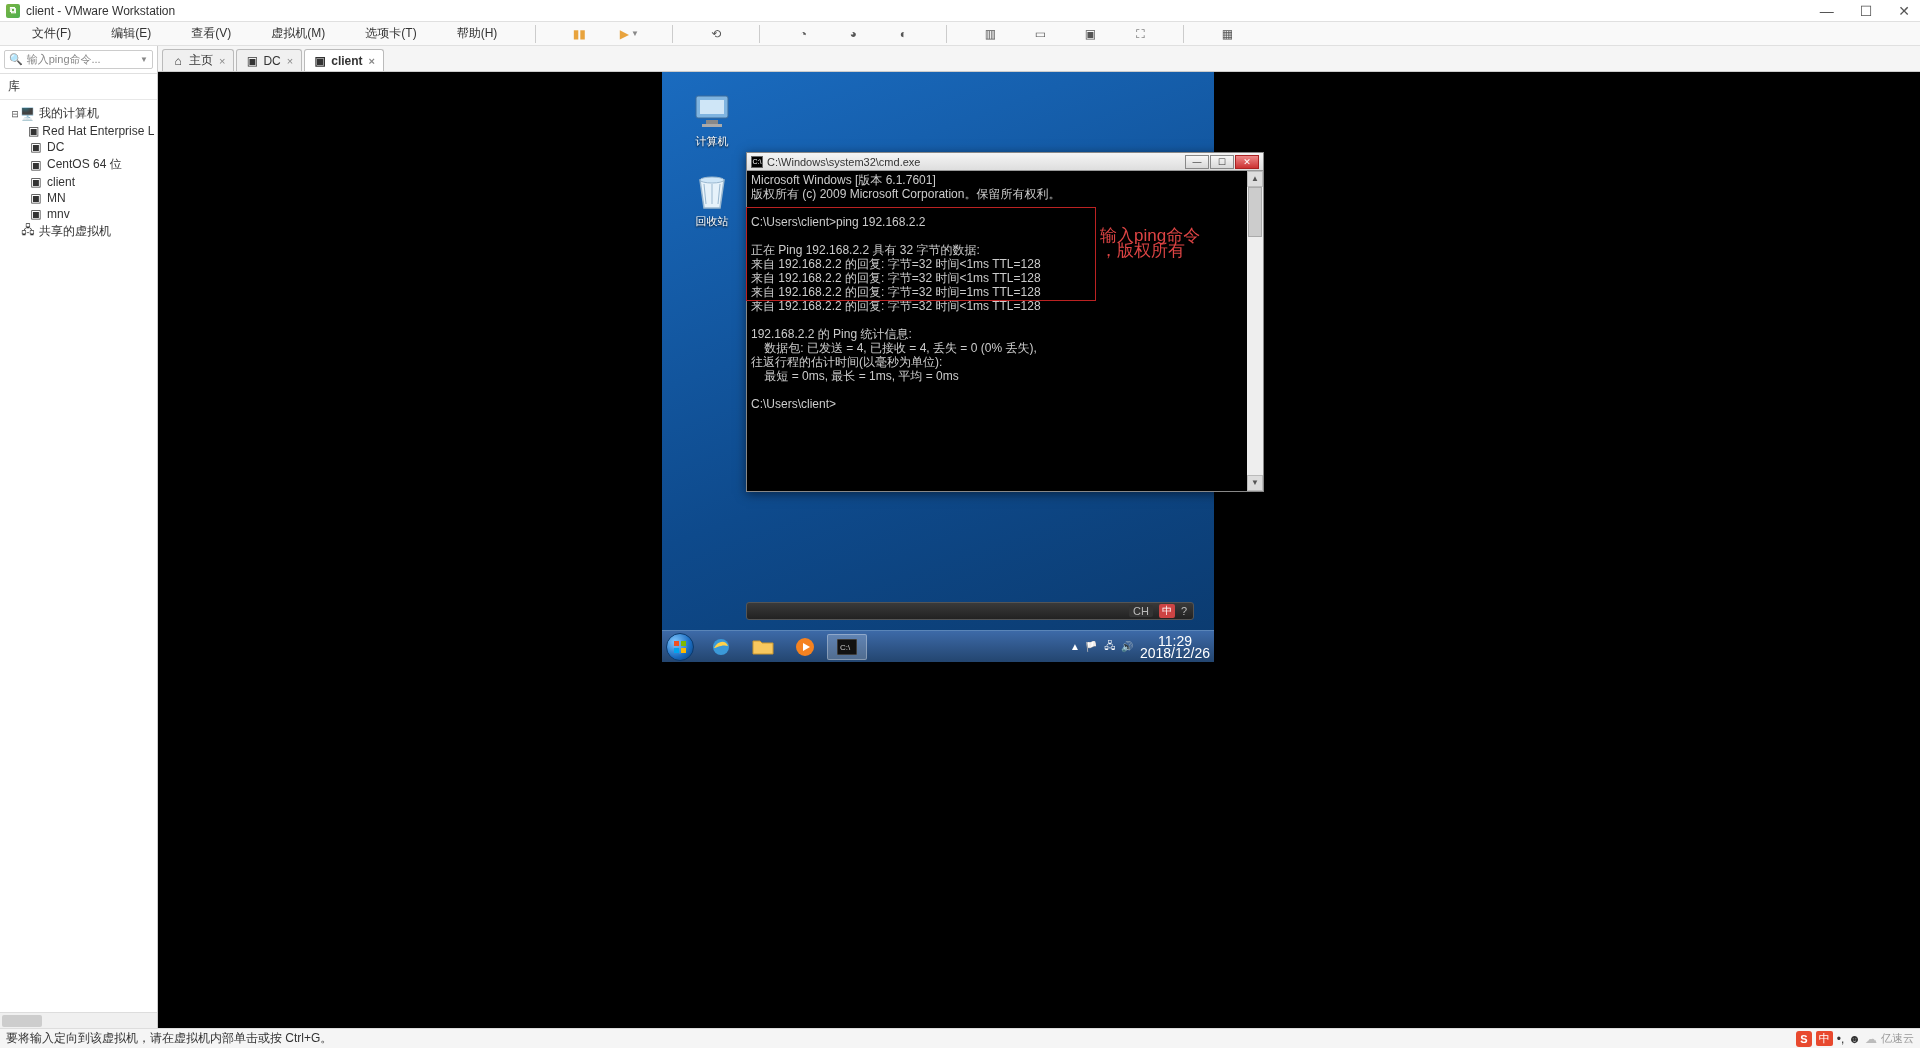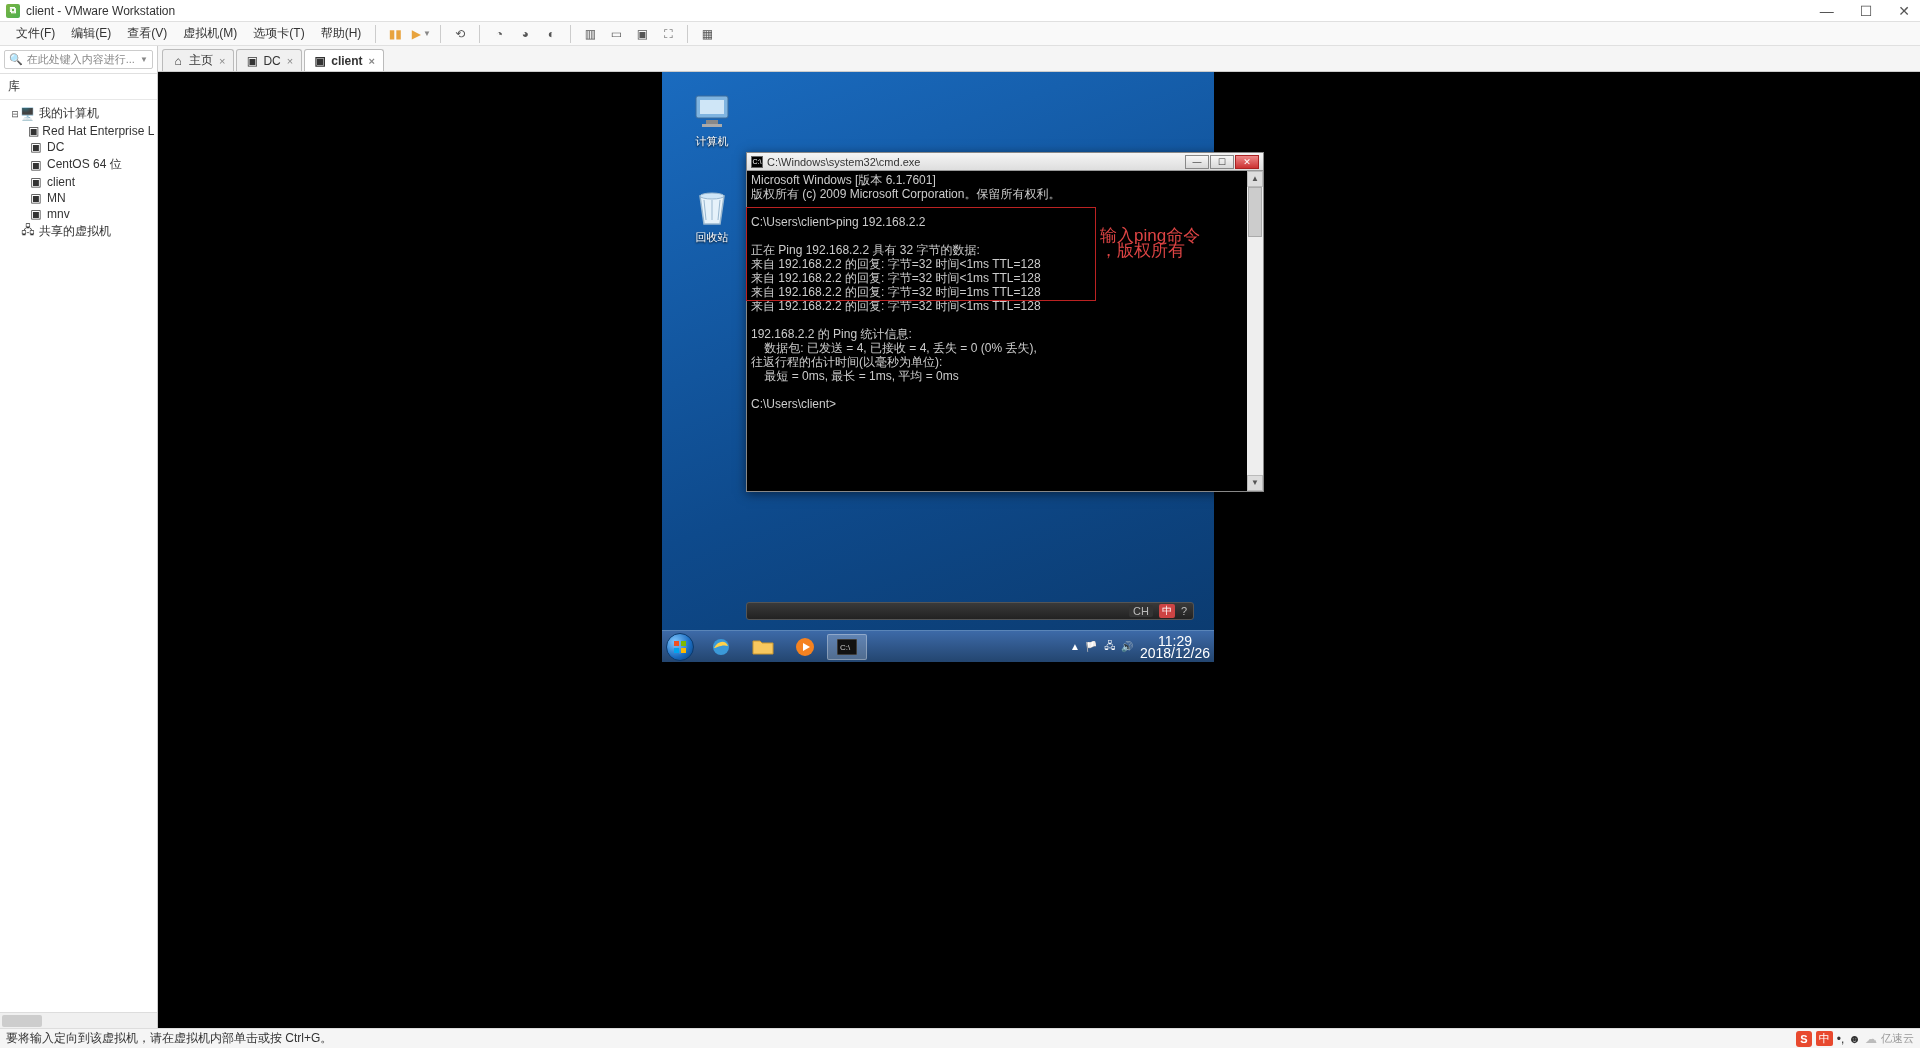--- a/index.html
+++ b/index.html
@@ -6,21 +6,21 @@
 body { background: #fff; width: 1920px; height: 1048px; overflow: hidden; font-size: 12px; }
 
 
 .titlebar { height: 22px; background: #fff; display: flex; align-items: center; padding: 0 6px; border-bottom: 1px solid #e0e0e0; }
 .titlebar .app-icon { width: 14px; height: 14px; background: linear-gradient(135deg,#7cb342,#4caf50); border-radius: 2px; margin-right: 6px; display:inline-flex;align-items:center;justify-content:center;color:#fff;font-size:9px;font-weight:bold;}
 .titlebar .title { color: #333; font-size: 12px; }
 .titlebar .winbtns { margin-left: auto; display: flex; gap: 18px; color:#555; font-size:14px;}
 .titlebar .winbtns span{cursor:pointer;padding:0 4px;}
 
 
-.menubar { height: 24px; background: #f9f9f9; display: flex; align-items: center; padding: 0 8px; border-bottom: 1px solid #e0e0e0; }
+.menubar { height: 24px; background: #f9f9f9; display: flex; align-items: center; padding: 0 24px; border-bottom: 1px solid #e0e0e0; gap: 24px; }
 .menubar .menu-item { padding: 0 8px; color: #333; font-size: 12px; cursor: pointer; }
 .menubar .sep { width:1px;height:18px;background:#ccc;margin:0 6px;}
 .menubar .tool-btn { width:22px;height:20px;display:inline-flex;align-items:center;justify-content:center;color:#555;margin:0 2px;cursor:pointer;border:1px solid transparent;border-radius:2px;}
 .menubar .play{color:#e8a33d;}
 .menubar .pause{color:#e8a33d;}
 .menubar .dropdown-arrow{font-size:8px;color:#888;margin-left:2px;}
 
 
 .main { display: flex; height: calc(100% - 22px - 24px - 20px); }
 .sidebar { width: 158px; background: #fff; border-right: 1px solid #ccc; display:flex;flex-direction:column;}
@@ -45,21 +45,21 @@
 .tab .tab-ic{width:14px;height:14px;margin-right:4px;display:inline-flex;align-items:center;justify-content:center;}
 .tab .close{margin-left:6px;color:#888;font-size:11px;}
 
 .vm-viewport{flex:1;background:#000;position:relative;}
 
 
 .guest{position:absolute;left:504px;top:0;width:552px;height:590px;background:linear-gradient(160deg,#1a6bbf 0%,#0e4a8c 60%,#0b3a6e 100%);}
 .guest .desk-icon{position:absolute;width:60px;text-align:center;color:#fff;font-size:11px;text-shadow:0 1px 2px #000;}
 .guest .desk-icon .dic{width:40px;height:40px;margin:0 auto 2px;display:flex;align-items:center;justify-content:center;}
 .guest .desk-icon.computer{left:20px;top:20px;}
-.guest .desk-icon.recycle{left:20px;top:116px;}
+.guest .desk-icon.recycle{left:20px;top:100px;}
 
 
 .cmd-win{position:absolute;left:84px;top:80px;width:518px;height:340px;background:#000;border:1px solid #888;box-shadow:0 2px 10px rgba(0,0,0,.5);}
 .cmd-title{height:18px;background:linear-gradient(#f5f5f5,#dedede);display:flex;align-items:center;padding:0 4px;font-size:11px;color:#333;border-bottom:1px solid #999;justify-content:flex-end;}
 .cmd-title .cmd-ic{width:12px;height:12px;background:#000;border:1px solid #666;margin-right:4px;font-size:7px;color:#fff;display:flex;align-items:center;justify-content:center;}
 .cmd-title .cmd-btns{margin-left:auto;display:flex;gap:1px;}
 .cmd-title .cmd-btns span{width:24px;height:14px;border:1px solid #888;background:linear-gradient(#f8f8f8,#d8d8d8);display:flex;align-items:center;justify-content:center;font-size:9px;cursor:pointer;}
 .cmd-title .cmd-btns .closebtn{background:linear-gradient(#e88,#c33);color:#fff;border-color:#a22;}
 .cmd-body{position:relative;height:calc(100% - 18px);background:#000;color:#ccc;font-family:"NSimSun","SimSun",Consolas,monospace;font-size:12px;line-height:14px;padding:2px 4px;white-space:pre;overflow:hidden;}
 .cmd-body .scrollbar{position:absolute;right:0;top:0;width:16px;height:100%;background:#eee;}
@@ -128,21 +128,21 @@
   <span class="sep"></span>
   <span class="tool-btn">▦</span>
 </div>
 
 <div class="main">
 
   <div class="sidebar">
     <div class="search-row">
       <div class="search-wrap">
         <span class="search-icon">🔍</span>
-        <span>在此处键入内容进行...</span>
+        <span>输入ping命令...</span>
         <span class="drop">▼</span>
       </div>
     </div>
     <div class="lib-label">库</div>
     <div class="tree">
       <div class="node">
         <span class="exp">⊟</span>
         <span class="ic">🖥️</span>
         <span>我的计算机</span>
       </div>

